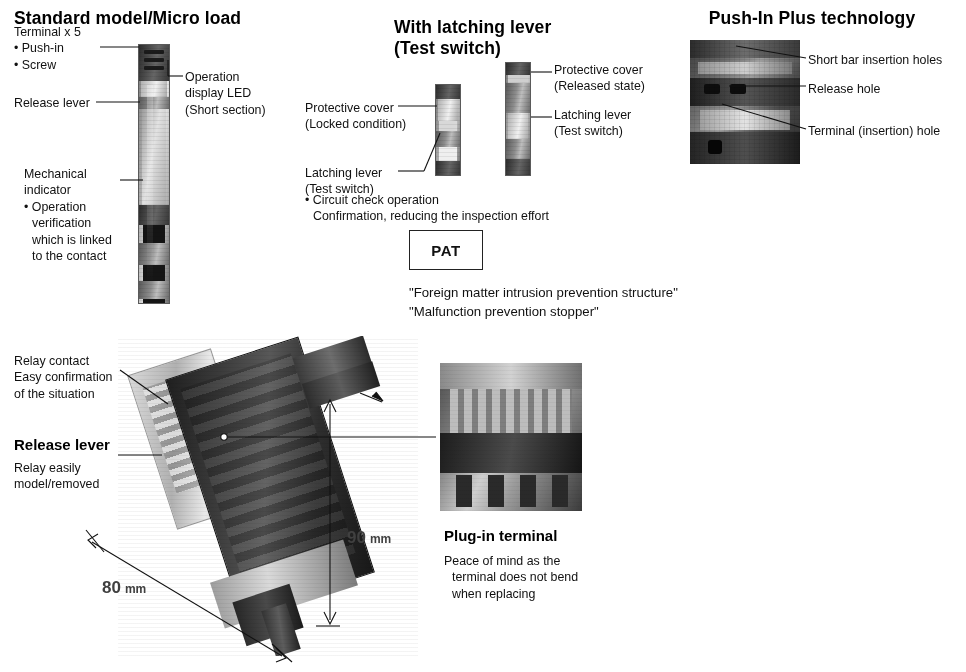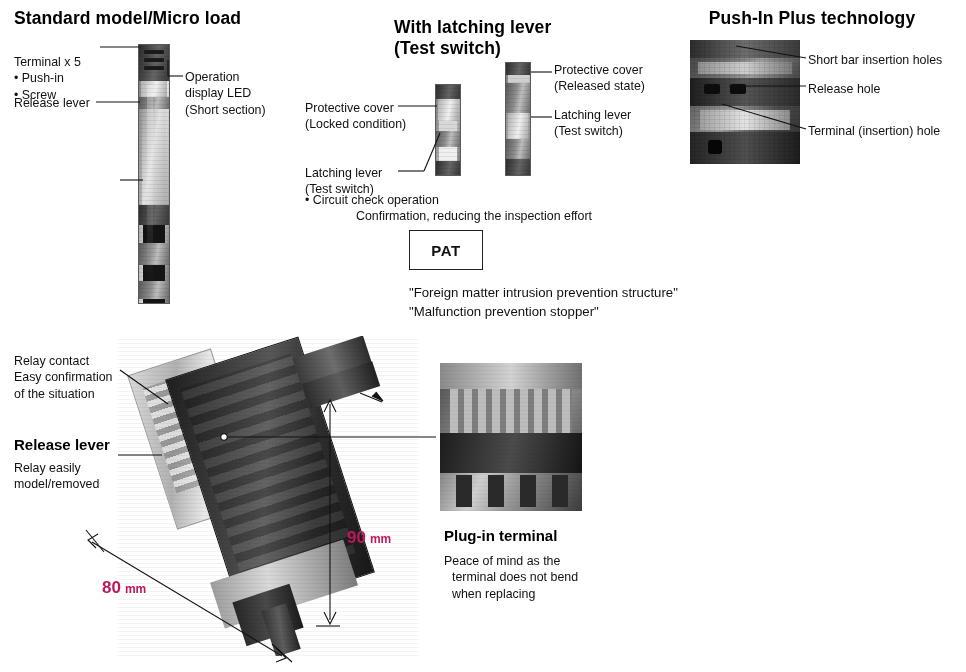--- a/index.html
+++ b/index.html
@@ -32,21 +32,21 @@
     color: #111;
   }
   .bold-label {
     font-size: 15px;
     font-weight: bold;
     color: #000;
   }
   .dim-label {
     font-size: 17px;
     font-weight: bold;
-    color: #be185d;
+    color: #404040;
   }
   .dim-unit {
     font-size: 12px;
     font-weight: bold;
   }
   .pat-box {
     border: 1.6px solid #222;
     width: 72px;
     height: 38px;
     display: flex;
@@ -135,34 +135,42 @@
     <div class="abs" style="left:4px; top:180px; width:22px; height:18px; background:#141414;"></div>
     <div class="abs relay-mid" style="left:0; top:198px; width:30px; height:22px;"></div>
     <div class="abs" style="left:4px; top:220px; width:22px; height:16px; background:#151515;"></div>
     <div class="abs relay-mid" style="left:0; top:236px; width:30px; height:18px;"></div>
     <div class="abs" style="left:4px; top:254px; width:22px; height:16px; background:#151515;"></div>
 
     <div class="sheen" style="left:8px; top:40px; width:6px; height:200px; opacity:.5;"></div>
     <div class="noise-lines"></div>
   </div>
 
-  <div class="abs label" style="left:14px; top:54px; width:110px;">
+  <div class="abs label" style="left:14px; top:24px; width:110px;">
     <div>Terminal x 5</div>
     <div>• Push-in</div>
     <div>• Screw</div>
   </div>
 
   <div class="abs label" style="left:14px; top:95px; width:110px;">Release lever</div>
 
   <div class="abs label" style="left:185px; top:69px; width:140px;">
     <div>Operation</div>
     <div>display LED</div>
     <div>(Short section)</div>
   </div>
 
+  <div class="abs label" style="left:24px; top:166px; width:120px;">
+    <div>Mechanical</div>
+    <div>indicator</div>
+    <div>• Operation</div>
+    <div style="padding-left:8px;">verification</div>
+    <div style="padding-left:8px;">which is linked</div>
+    <div style="padding-left:8px;">to the contact</div>
+  </div>
 
   <div class="abs heading" style="left:394px; top:8px; width:250px;margin-top:9px;">
     <div>With latching lever</div>
     <div>(Test switch)</div>
   </div>
 
   <div class="photo relay-strip" style="left:435px; top:84px; width:24px; height:90px;">
     <div class="abs relay-dark" style="left:0; top:0; width:24px; height:14px;"></div>
     <div class="abs relay-light" style="left:2px; top:14px; width:20px; height:22px;"></div>
     <div class="abs" style="left:3px; top:36px; width:18px; height:10px; background:#d8d8d8;"></div>
@@ -197,21 +205,21 @@
     <div>(Released state)</div>
   </div>
 
   <div class="abs label" style="left:554px; top:107px; width:150px;">
     <div>Latching lever</div>
     <div>(Test switch)</div>
   </div>
 
   <div class="abs label" style="left:305px; top:192px; width:330px;">
     <div>• Circuit check operation</div>
-    <div style="padding-left:8px;text-align:center;">Confirmation, reducing the inspection effort</div>
+    <div style="padding-left:8px;">Confirmation, reducing the inspection effort</div>
   </div>
 
   <div class="abs pat-box" style="left:409px; top:230px;">PAT</div>
 
   <div class="abs" style="left:409px; top:283px; width:420px;">
     <div class="quote-line">"Foreign matter intrusion prevention structure"</div>
     <div class="quote-line">"Malfunction prevention stopper"</div>
   </div>
 
   <div class="abs heading" style="left:672px; top:8px; width:280px;text-align:center;">Push-In Plus technology</div>

